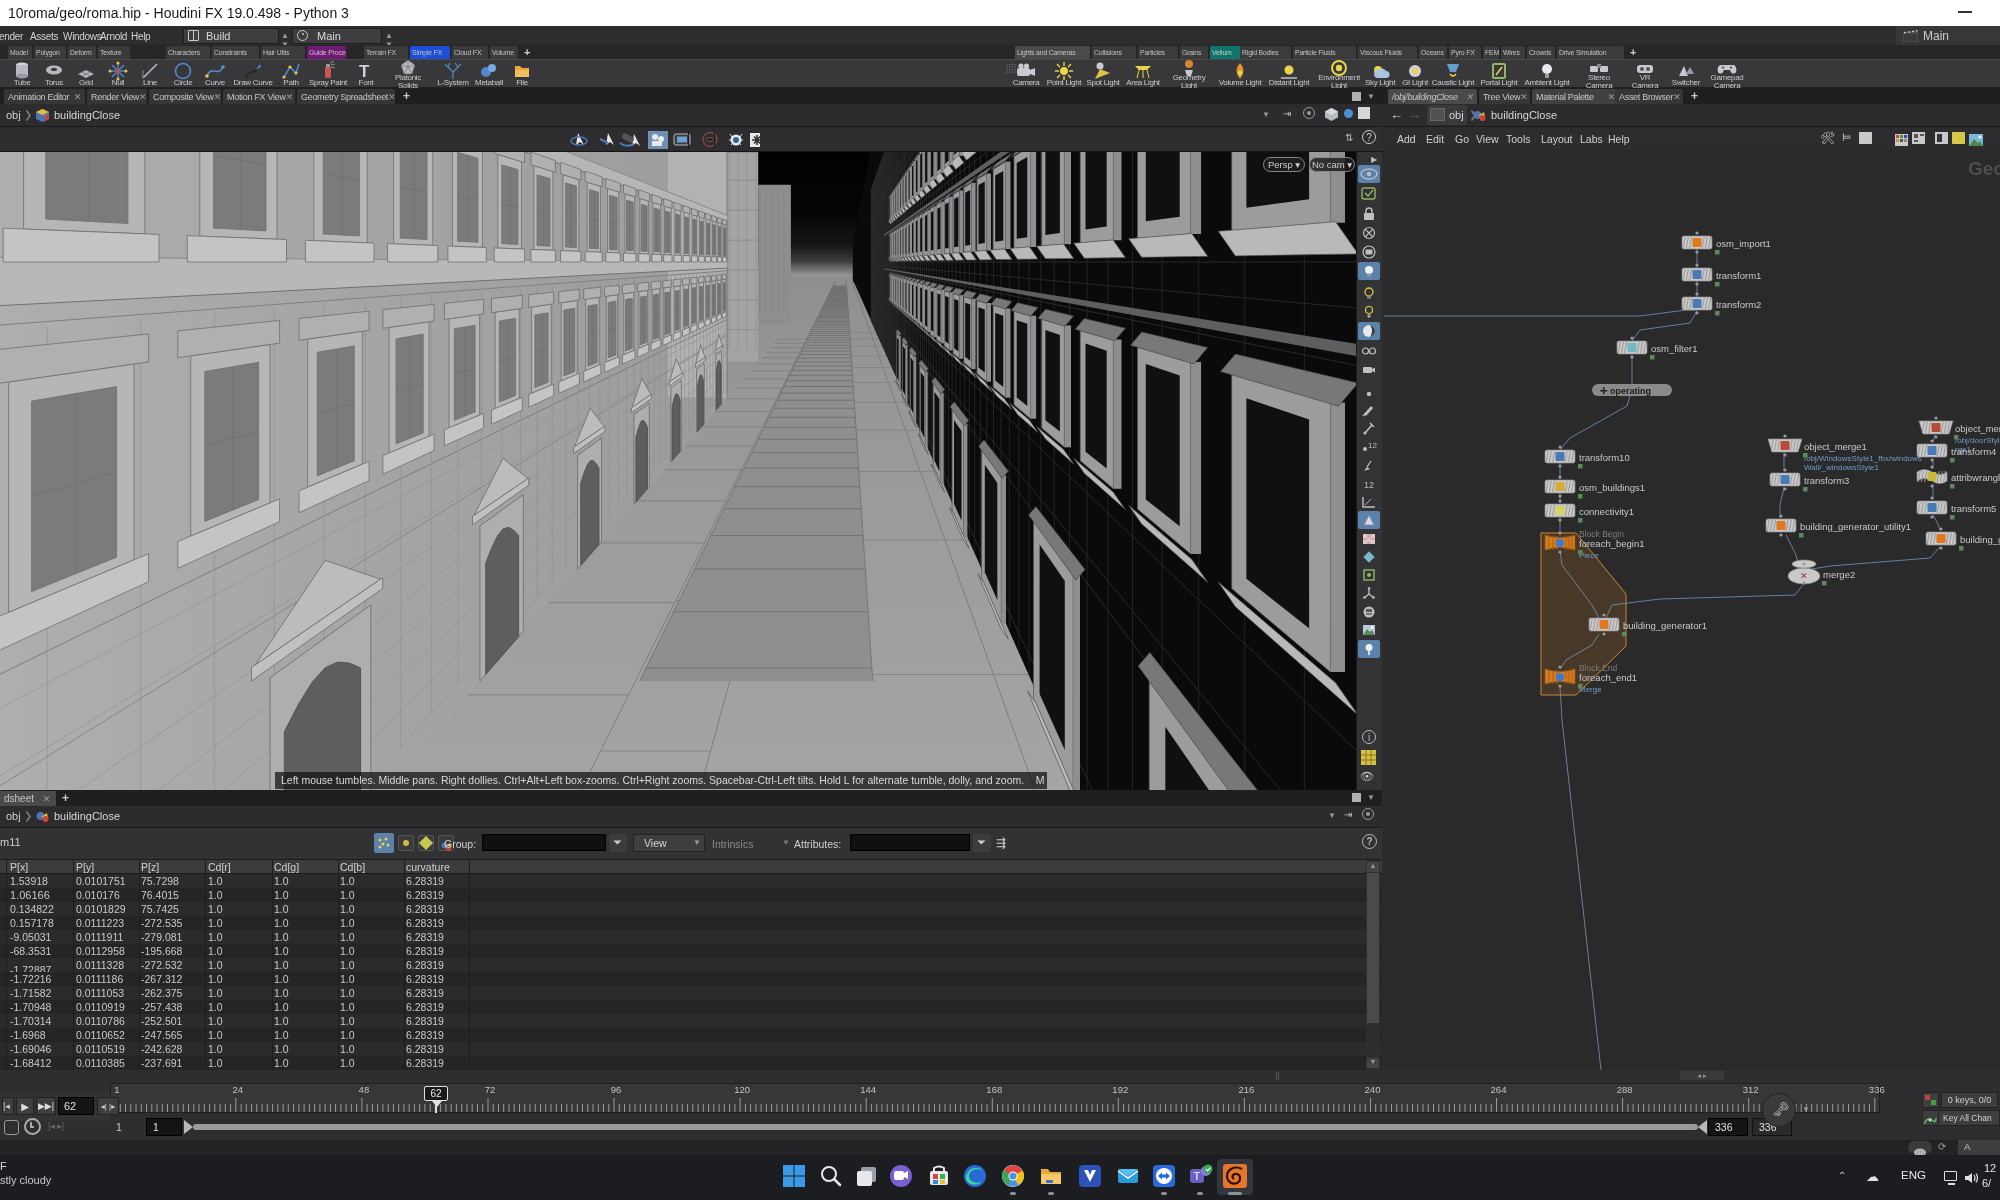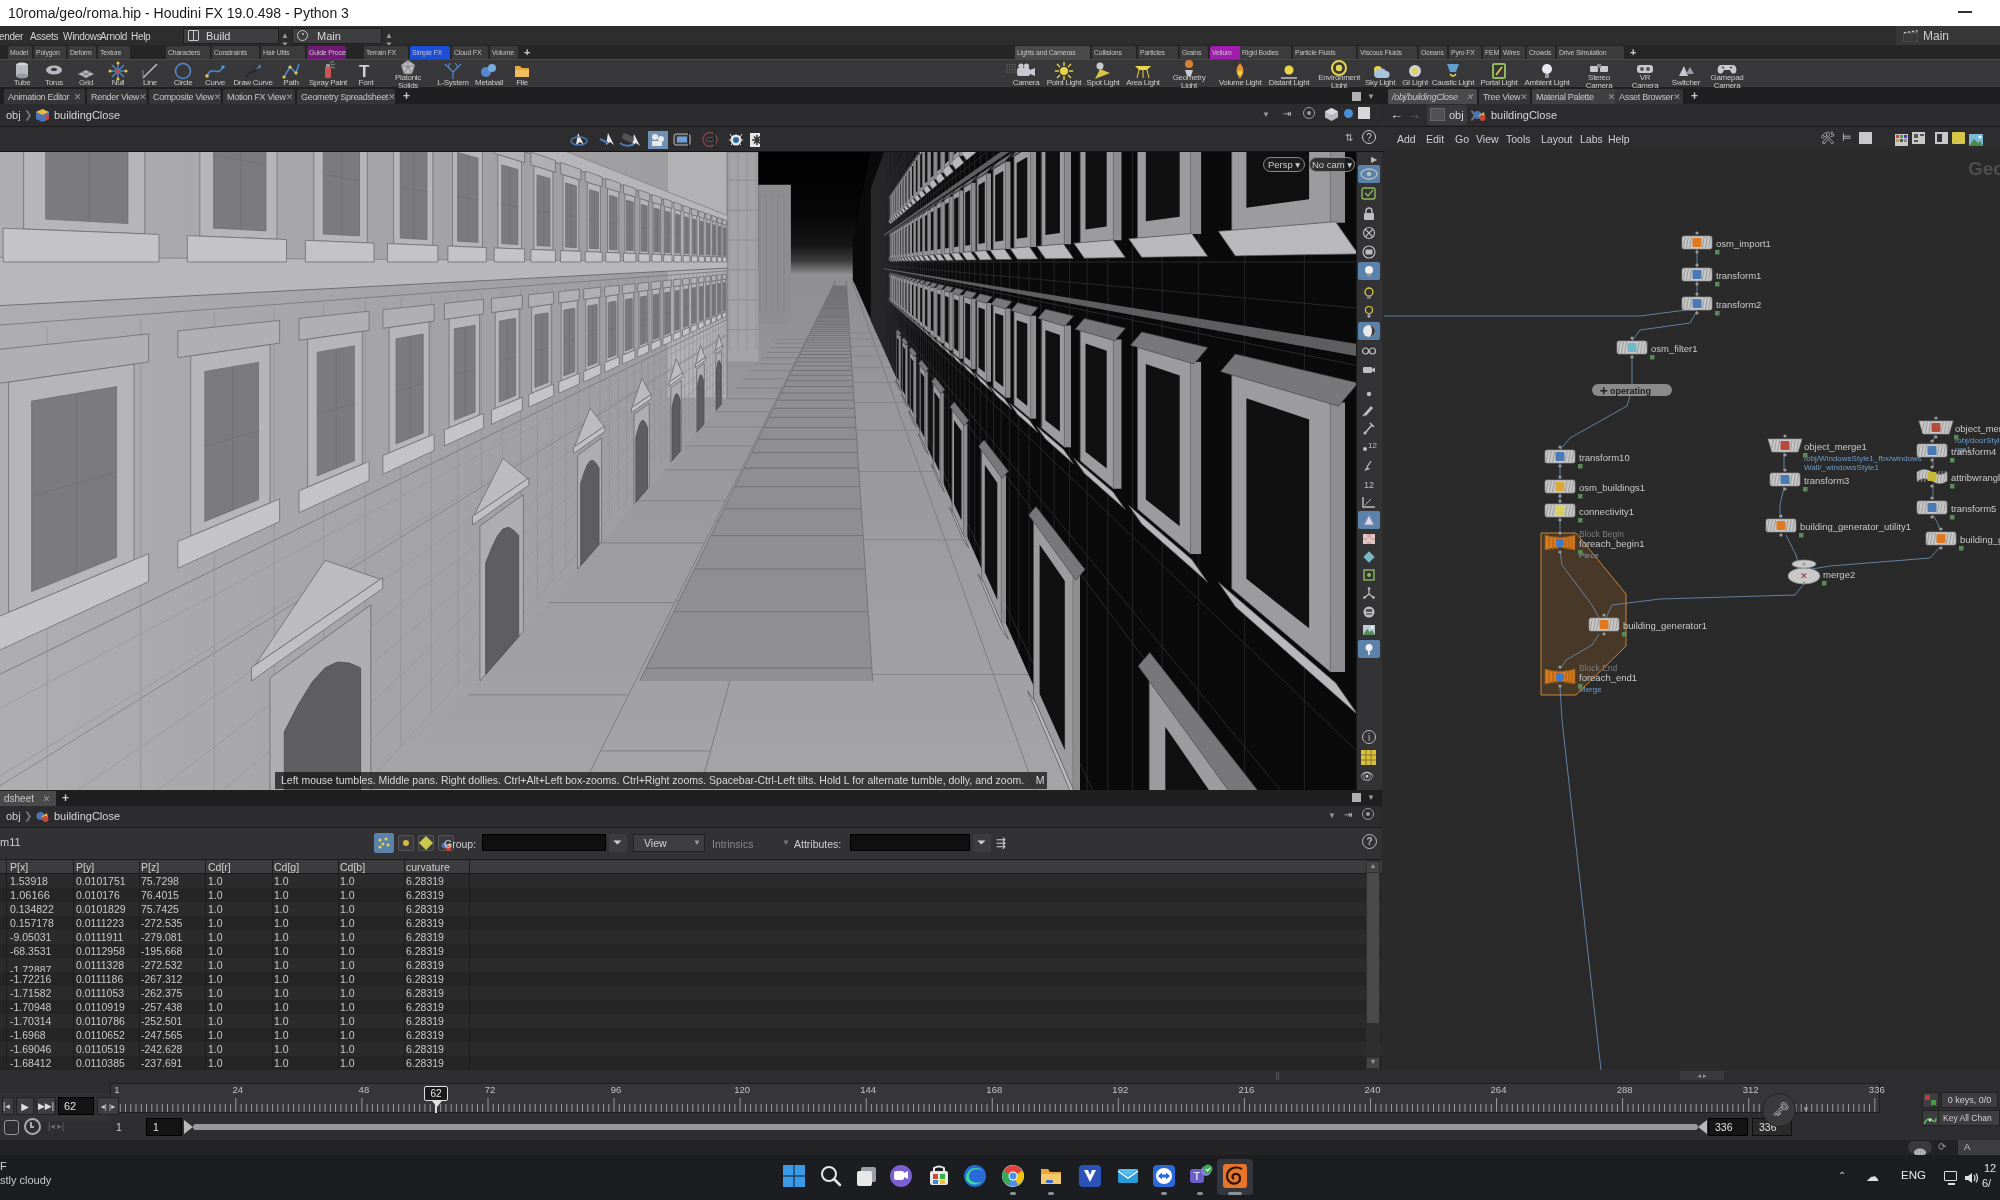--- a/index.html
+++ b/index.html
@@ -36,21 +36,21 @@
 <div class="shelftab" style="left:307px;width:39px;background:#701a75;top:46px;"><span style="display:inline-block;transform:scaleX(0.86);transform-origin:0 50%;">Guide Process</span></div>
 <div class="shelftab" style="left:364px;width:44px;background:#3b3b3b;top:46px;"><span style="display:inline-block;transform:scaleX(0.86);transform-origin:0 50%;">Terrain FX</span></div>
 <div class="shelftab" style="left:410px;width:40px;background:#1d4ed8;top:46px;"><span style="display:inline-block;transform:scaleX(0.86);transform-origin:0 50%;">Simple FX</span></div>
 <div class="shelftab" style="left:452px;width:36px;background:#3b3b3b;top:46px;"><span style="display:inline-block;transform:scaleX(0.86);transform-origin:0 50%;">Cloud FX</span></div>
 <div class="shelftab" style="left:490px;width:28px;background:#3b3b3b;top:46px;"><span style="display:inline-block;transform:scaleX(0.86);transform-origin:0 50%;">Volume</span></div>
 <div class="abs" style="left:524px;top:46px;color:#ccc;font-size:11px;font-weight:bold;">+</div>
 <div class="shelftab" style="left:1015px;width:75px;background:#4a4a4a;top:46px;"><span style="display:inline-block;transform:scaleX(0.86);transform-origin:0 50%;">Lights and Cameras</span></div>
 <div class="shelftab" style="left:1092px;width:44px;background:#3b3b3b;top:46px;"><span style="display:inline-block;transform:scaleX(0.86);transform-origin:0 50%;">Collisions</span></div>
 <div class="shelftab" style="left:1138px;width:40px;background:#3b3b3b;top:46px;"><span style="display:inline-block;transform:scaleX(0.86);transform-origin:0 50%;">Particles</span></div>
 <div class="shelftab" style="left:1180px;width:28px;background:#3b3b3b;top:46px;"><span style="display:inline-block;transform:scaleX(0.86);transform-origin:0 50%;">Grains</span></div>
-<div class="shelftab" style="left:1210px;width:32px;background:#a21caf;top:46px;"><span style="display:inline-block;transform:scaleX(0.86);transform-origin:0 50%;">Vellum</span></div>
+<div class="shelftab" style="left:1210px;width:32px;background:#0f766e;top:46px;"><span style="display:inline-block;transform:scaleX(0.86);transform-origin:0 50%;">Vellum</span></div>
 <div class="shelftab" style="left:1240px;width:51px;background:#3b3b3b;top:46px;"><span style="display:inline-block;transform:scaleX(0.86);transform-origin:0 50%;">Rigid Bodies</span></div>
 <div class="shelftab" style="left:1293px;width:63px;background:#3b3b3b;top:46px;"><span style="display:inline-block;transform:scaleX(0.86);transform-origin:0 50%;">Particle Fluids</span></div>
 <div class="shelftab" style="left:1358px;width:59px;background:#3b3b3b;top:46px;"><span style="display:inline-block;transform:scaleX(0.86);transform-origin:0 50%;">Viscous Fluids</span></div>
 <div class="shelftab" style="left:1419px;width:28px;background:#3b3b3b;top:46px;"><span style="display:inline-block;transform:scaleX(0.86);transform-origin:0 50%;">Oceans</span></div>
 <div class="shelftab" style="left:1449px;width:32px;background:#3b3b3b;top:46px;"><span style="display:inline-block;transform:scaleX(0.86);transform-origin:0 50%;">Pyro FX</span></div>
 <div class="shelftab" style="left:1483px;width:16px;background:#3b3b3b;top:46px;"><span style="display:inline-block;transform:scaleX(0.86);transform-origin:0 50%;">FEM</span></div>
 <div class="shelftab" style="left:1501px;width:24px;background:#3b3b3b;top:46px;"><span style="display:inline-block;transform:scaleX(0.86);transform-origin:0 50%;">Wires</span></div>
 <div class="shelftab" style="left:1527px;width:28px;background:#3b3b3b;top:46px;"><span style="display:inline-block;transform:scaleX(0.86);transform-origin:0 50%;">Crowds</span></div>
 <div class="shelftab" style="left:1557px;width:67px;background:#3b3b3b;top:46px;"><span style="display:inline-block;transform:scaleX(0.86);transform-origin:0 50%;">Drive Simulation</span></div>
 <div class="abs" style="left:1630px;top:46px;color:#ccc;font-size:11px;font-weight:bold;">+</div>

